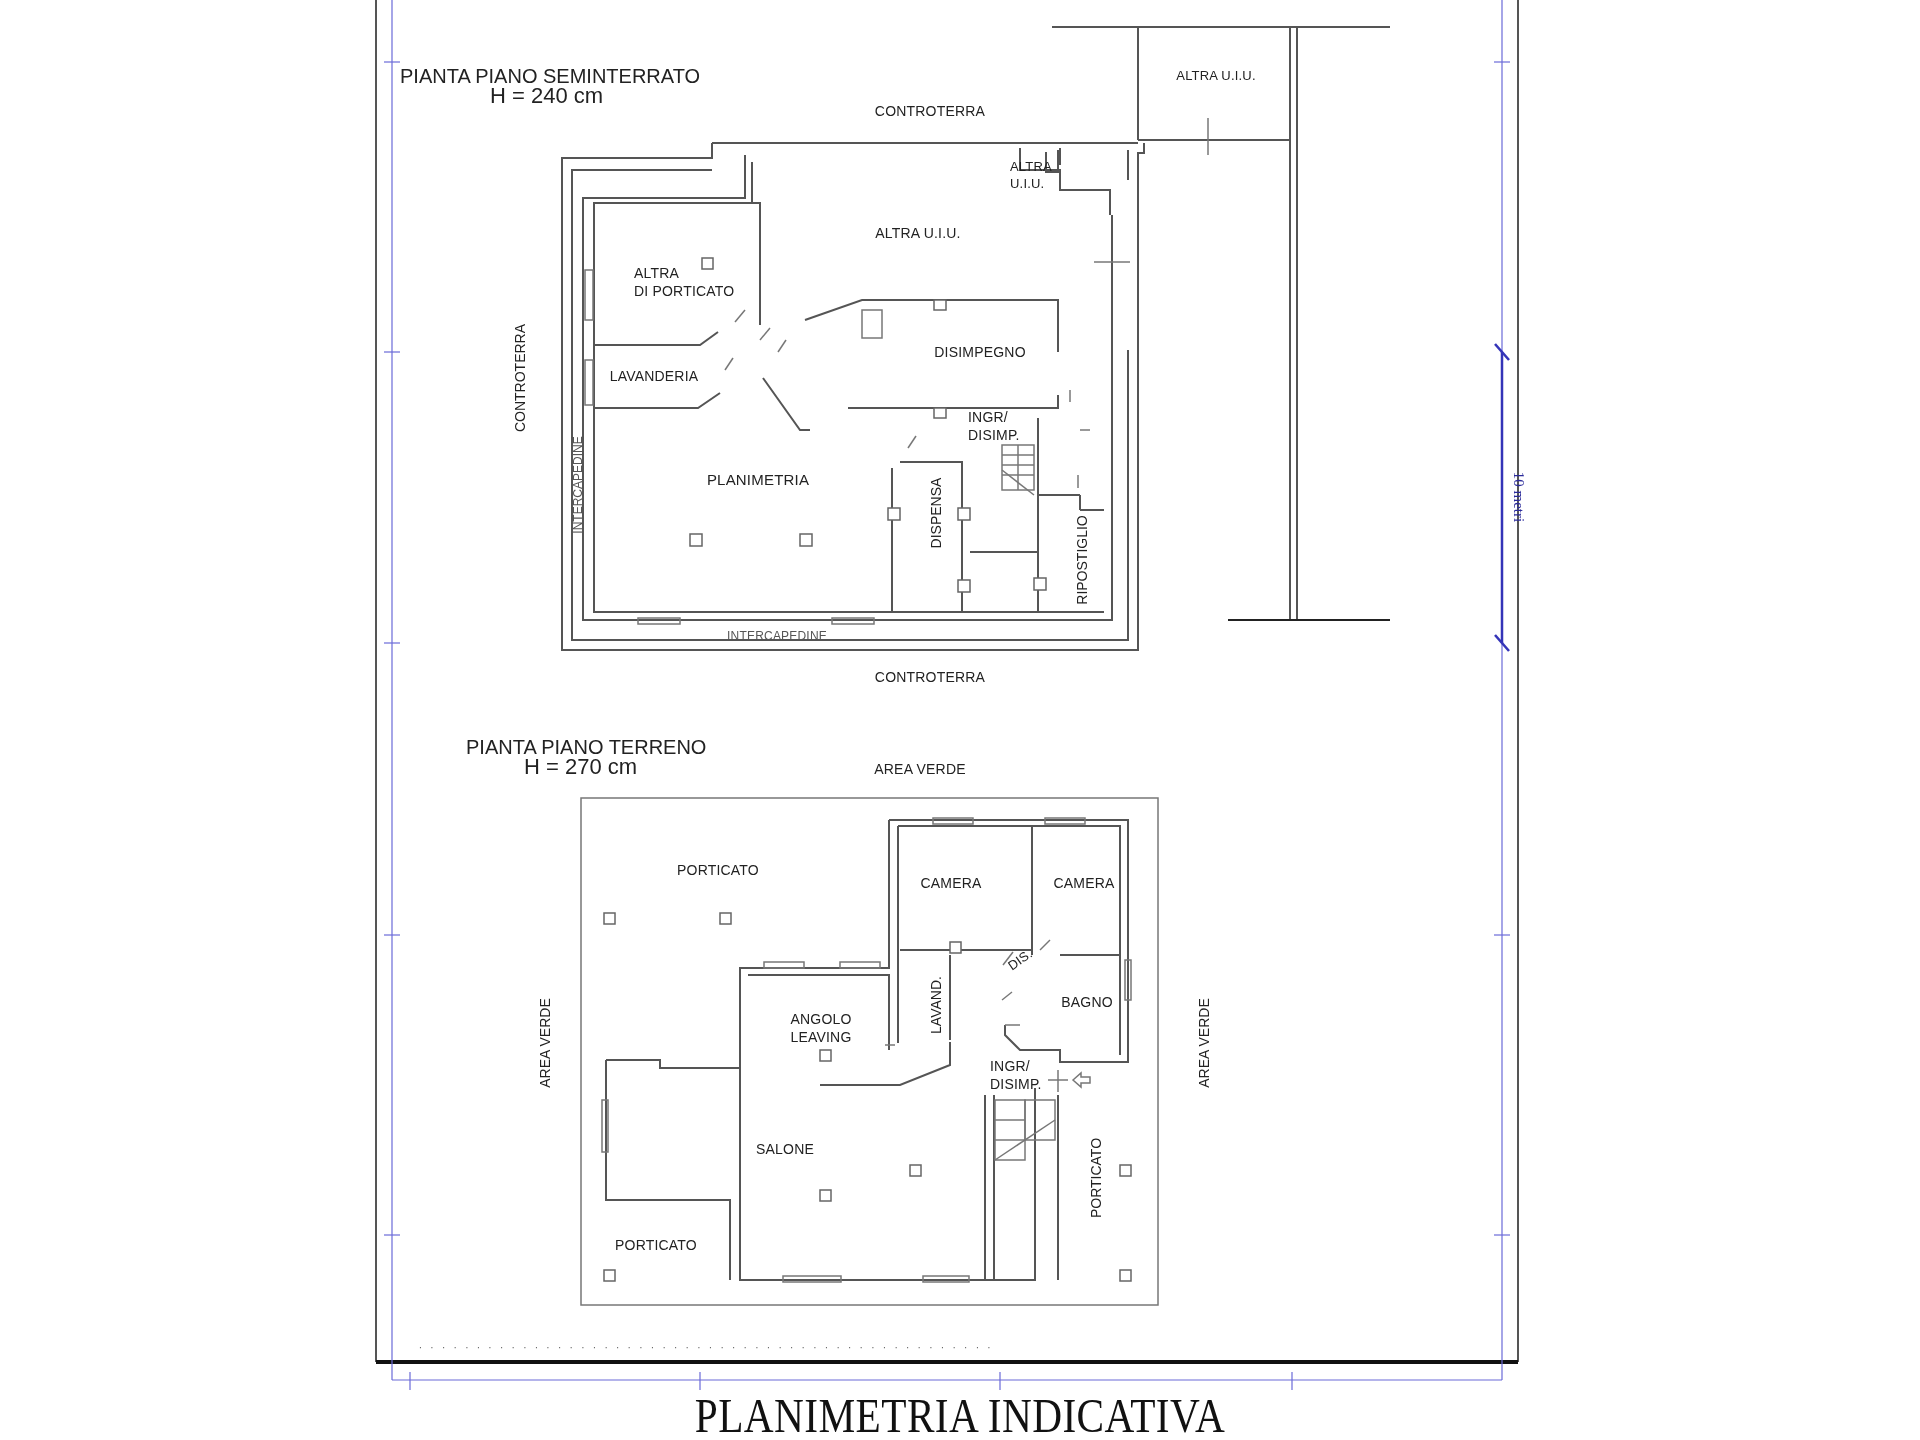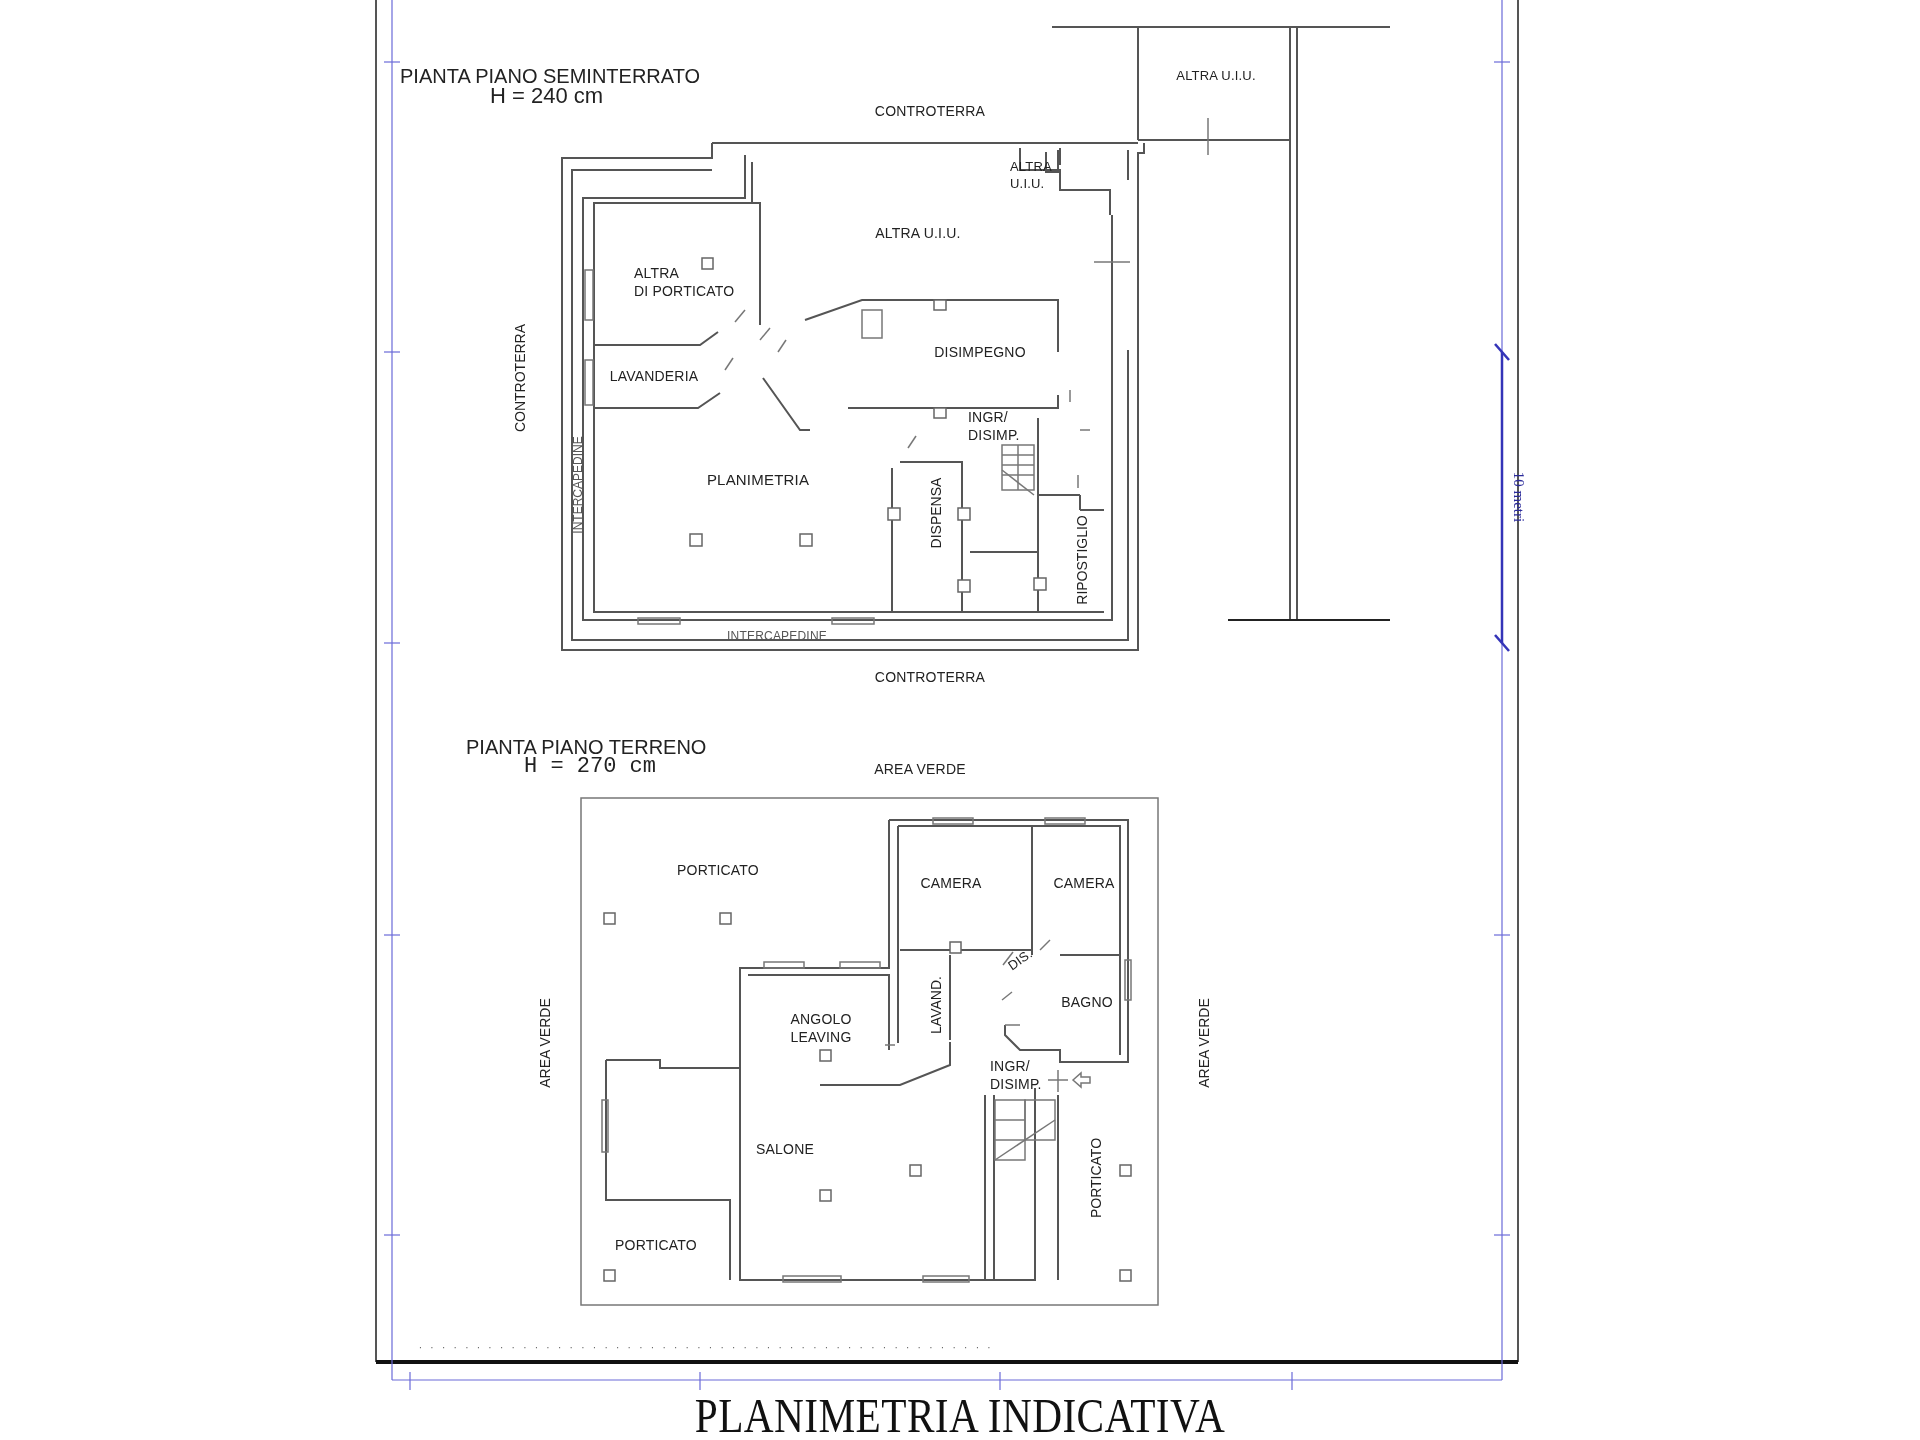--- a/index.html
+++ b/index.html
@@ -223,21 +223,21 @@
 <div class="lbl" style="left:968px;top:408px;font-size:14px;line-height:18px;">
   <span>INGR/</span><br>
   <span>DISIMP.</span>
 </div>
 <div class="lbl c" style="left:758px;top:470px;font-size:15px;">PLANIMETRIA</div>
 <div class="vert" style="left:936px;top:513px;font-size:14px;">DISPENSA</div>
 <div class="vert" style="left:1082px;top:560px;font-size:14px;">RIPOSTIGLIO</div>
 
 <div class="hdr" style="left:466px;top:737px;">
   <span>PIANTA PIANO TERRENO</span>
-  <span class="h2" style="margin-left:58px;font-family:Liberation Mono, monospace;">H = 270 cm</span>
+  <span class="h2" style="margin-left:58px;">H = 270 cm</span>
 </div>
 
 <div class="lbl c" style="left:920px;top:760px;font-size:14px;">AREA VERDE</div>
 <div class="vert" style="left:545px;top:1043px;font-size:14px;">AREA VERDE</div>
 <div class="vert" style="left:1204px;top:1043px;font-size:14px;">AREA VERDE</div>
 
 <div class="lbl c" style="left:718px;top:861px;font-size:14px;">PORTICATO</div>
 <div class="lbl c" style="left:951px;top:874px;font-size:14px;">CAMERA</div>
 <div class="lbl c" style="left:1084px;top:874px;font-size:14px;">CAMERA</div>
 <div class="lbl c" style="left:1020px;top:950px;font-size:13px;transform:translateX(-50%) rotate(-35deg);">DIS.</div>

